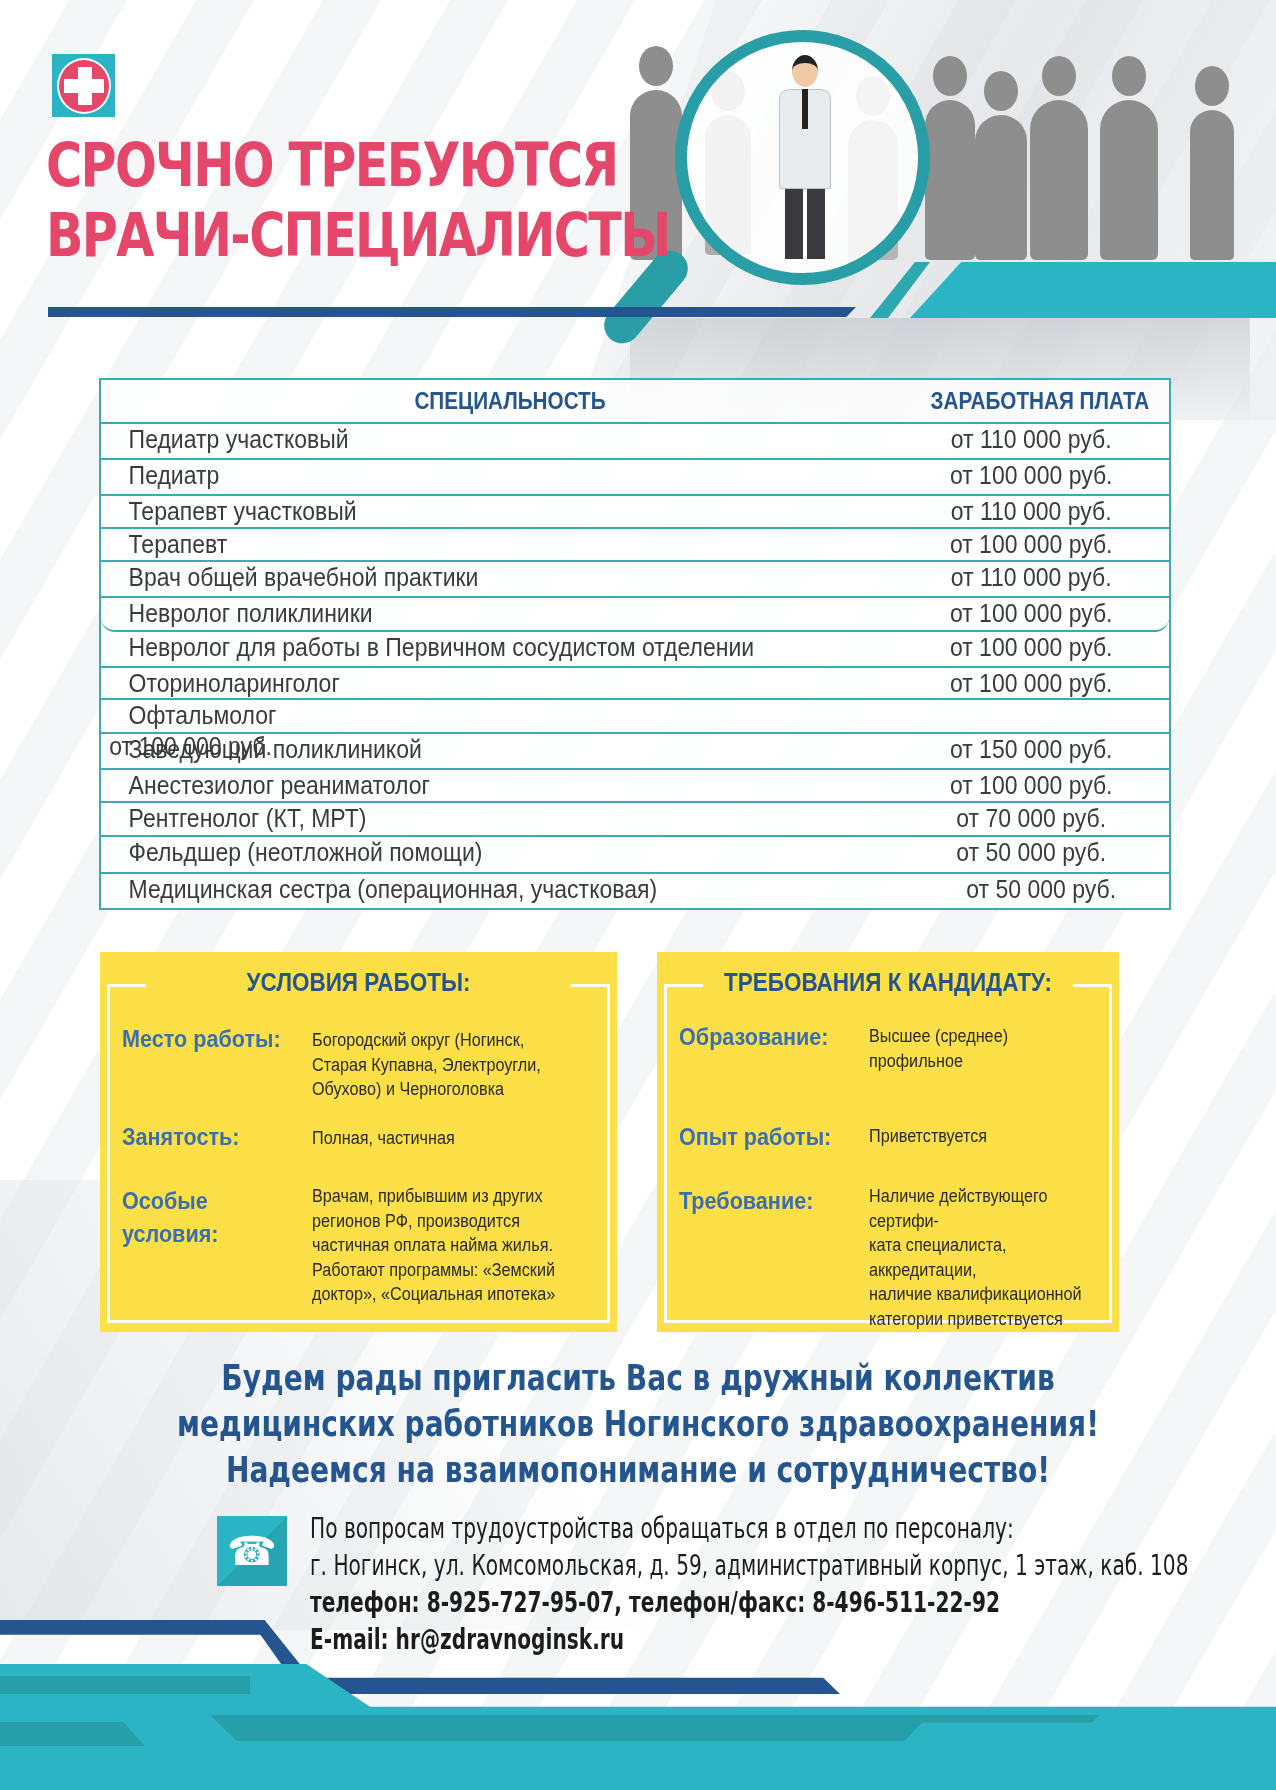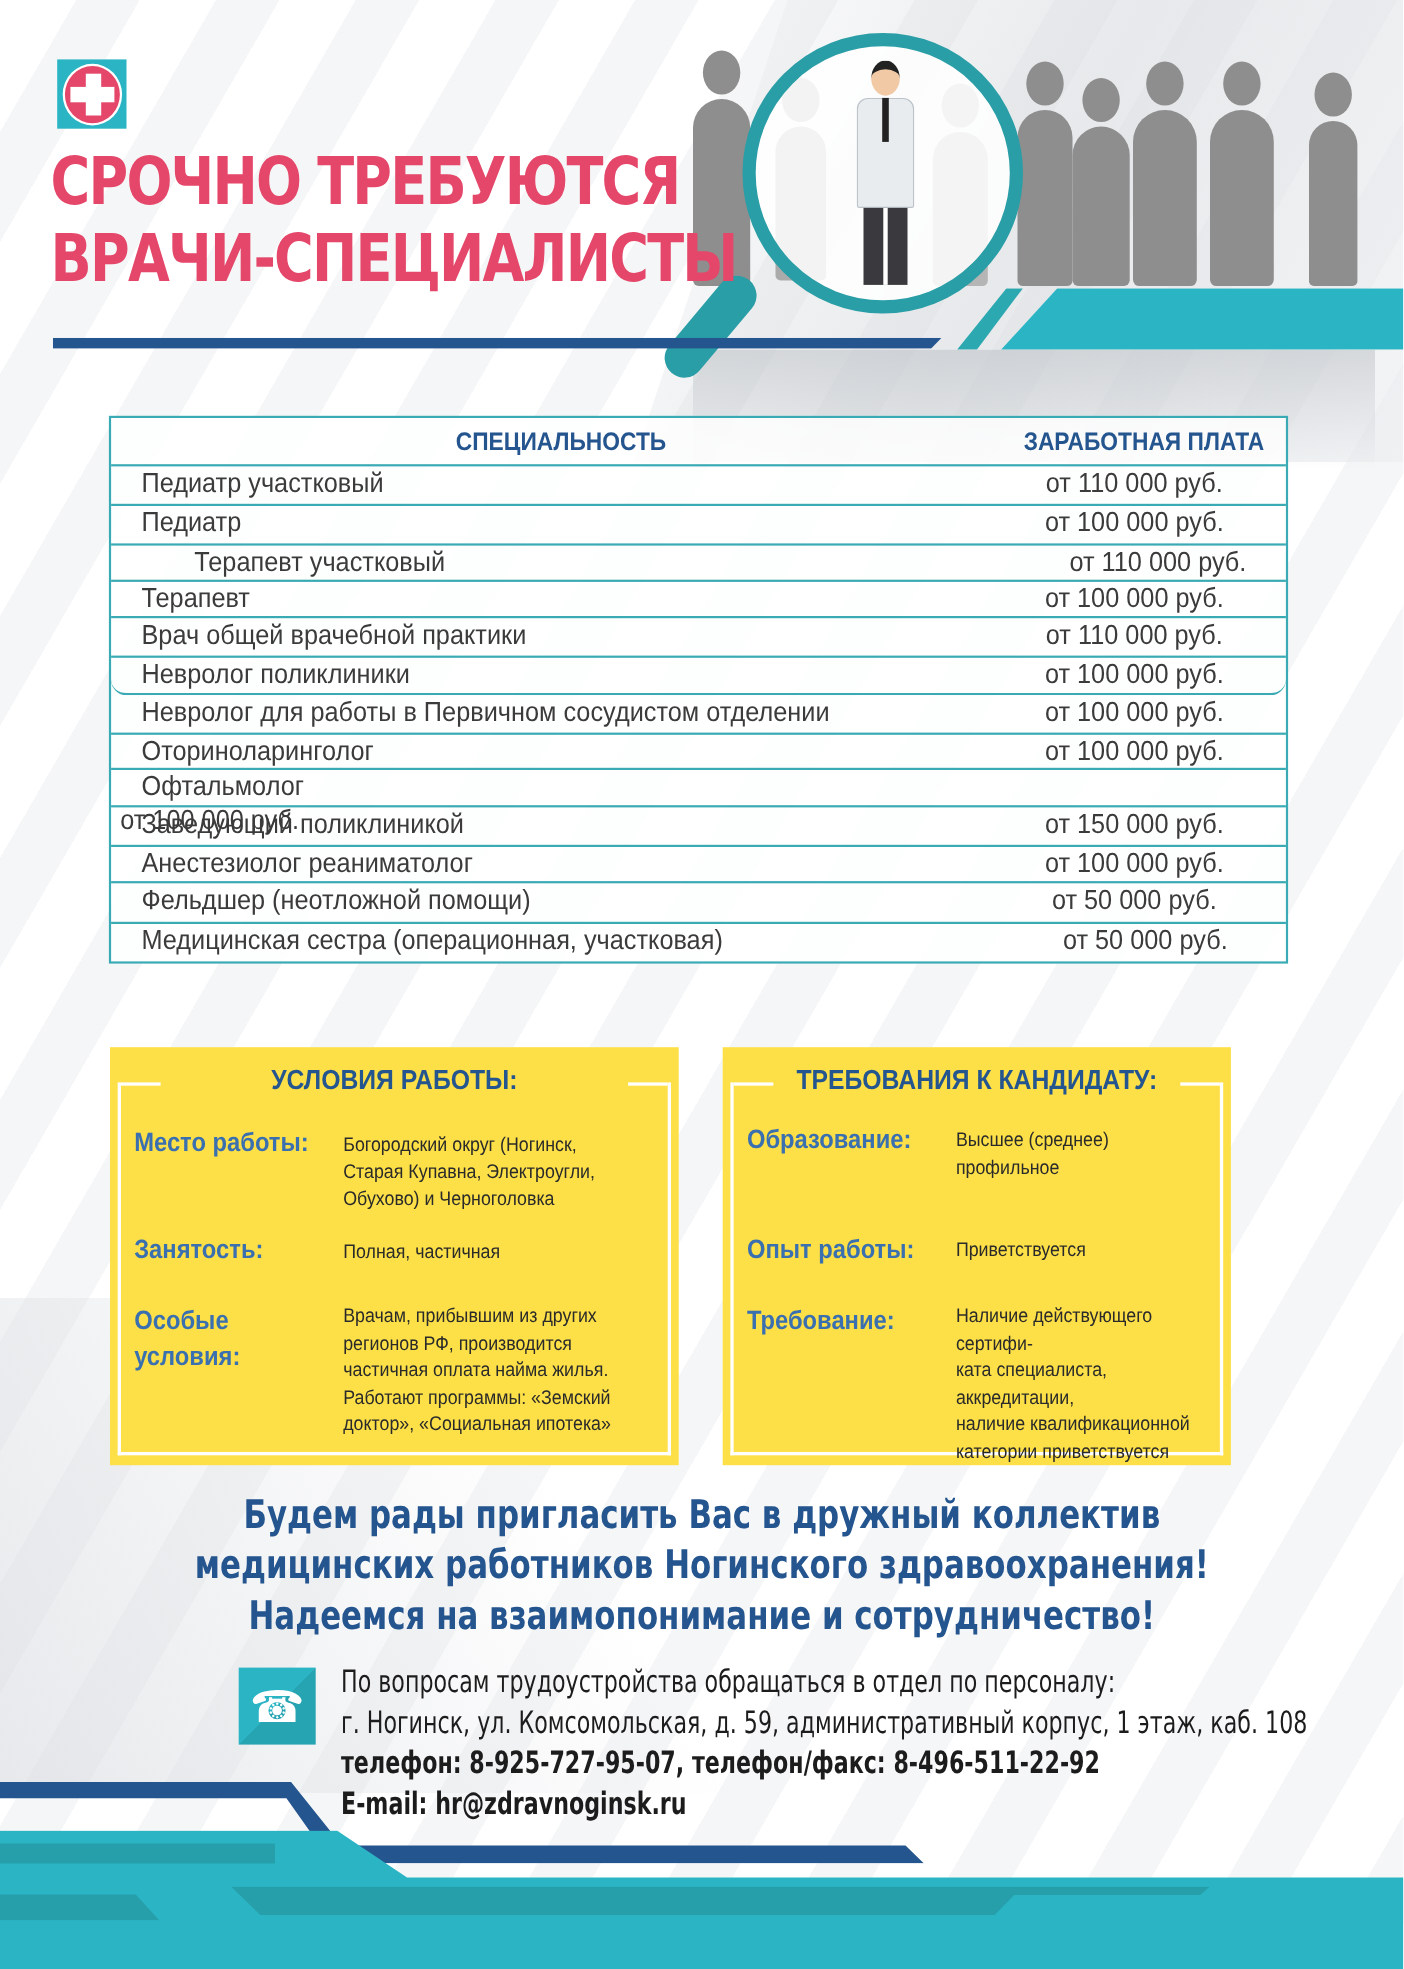--- a/index.html
+++ b/index.html
@@ -252,21 +252,21 @@
   </div>
   <div id="table-body">
       <div class="tr" style="height: 34px;">
         <div class="td name">Педиатр участковый</div>
         <div class="td salary">от 110 000 руб.</div>
       </div>
       <div class="tr" style="height: 34px;">
         <div class="td name">Педиатр</div>
         <div class="td salary">от 100 000 руб.</div>
       </div>
-      <div class="tr" style="height: 31px; padding-left: 48px;">
+      <div class="tr" style="height: 31px;">
         <div class="td name">Терапевт участковый</div>
         <div class="td salary">от 110 000 руб.</div>
       </div>
       <div class="tr" style="height: 31px;">
         <div class="td name">Терапевт</div>
         <div class="td salary">от 100 000 руб.</div>
       </div>
       <div class="tr" style="height: 34px;">
         <div class="td name">Врач общей врачебной практики</div>
         <div class="td salary">от 110 000 руб.</div>
@@ -287,20 +287,24 @@
         <div class="td name">Офтальмолог</div>
         <div class="td salary">от 100 000 руб.</div>
       </div>
       <div class="tr" style="height: 34px;">
         <div class="td name">Заведующий поликлиникой</div>
         <div class="td salary">от 150 000 руб.</div>
       </div>
       <div class="tr" style="height: 31px;">
         <div class="td name">Анестезиолог реаниматолог</div>
         <div class="td salary">от 100 000 руб.</div>
+      </div>
+      <div class="tr" style="height: 32px;">
+        <div class="td name">Рентгенолог (КТ, МРТ)</div>
+        <div class="td salary">от 70 000 руб.</div>
       </div>
       <div class="tr" style="height: 35px;">
         <div class="td name">Фельдшер (неотложной помощи)</div>
         <div class="td salary">от 50 000 руб.</div>
       </div>
       <div class="tr" style="height: 34px;">
         <div class="td name">Медицинская сестра (операционная, участковая)</div>
         <div class="td salary">от 50 000 руб.</div>
       </div>
     </div>

